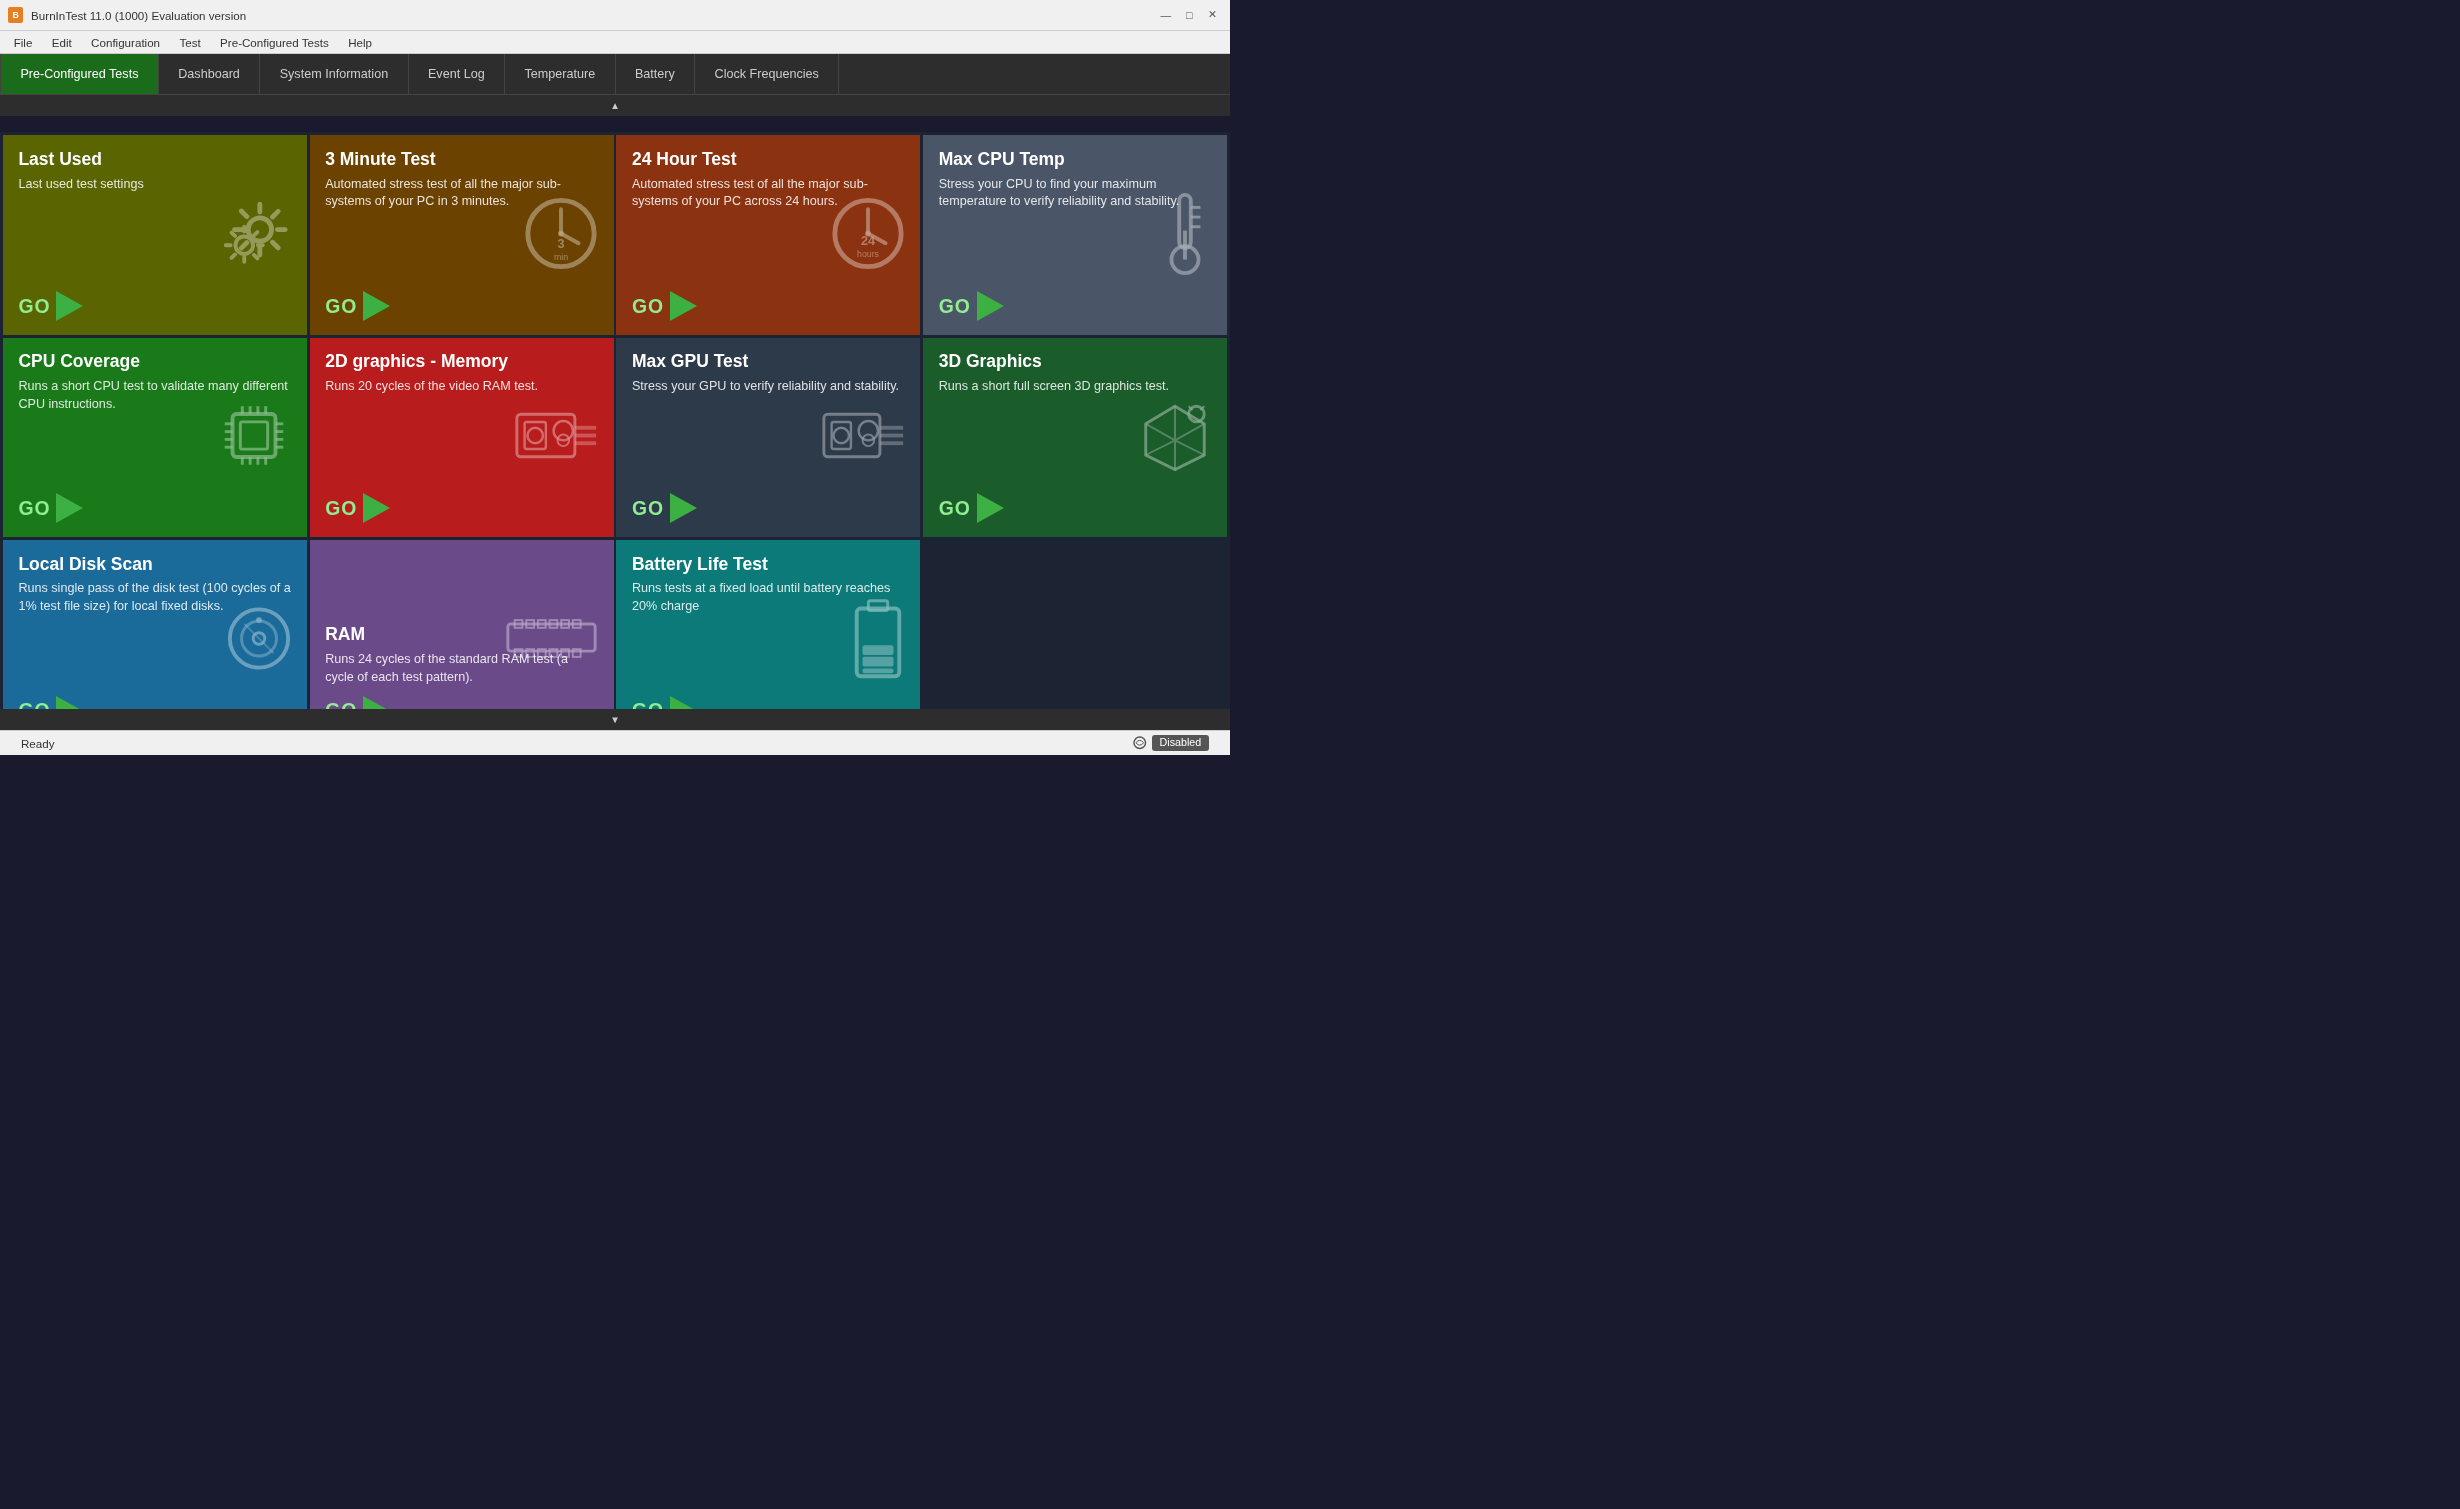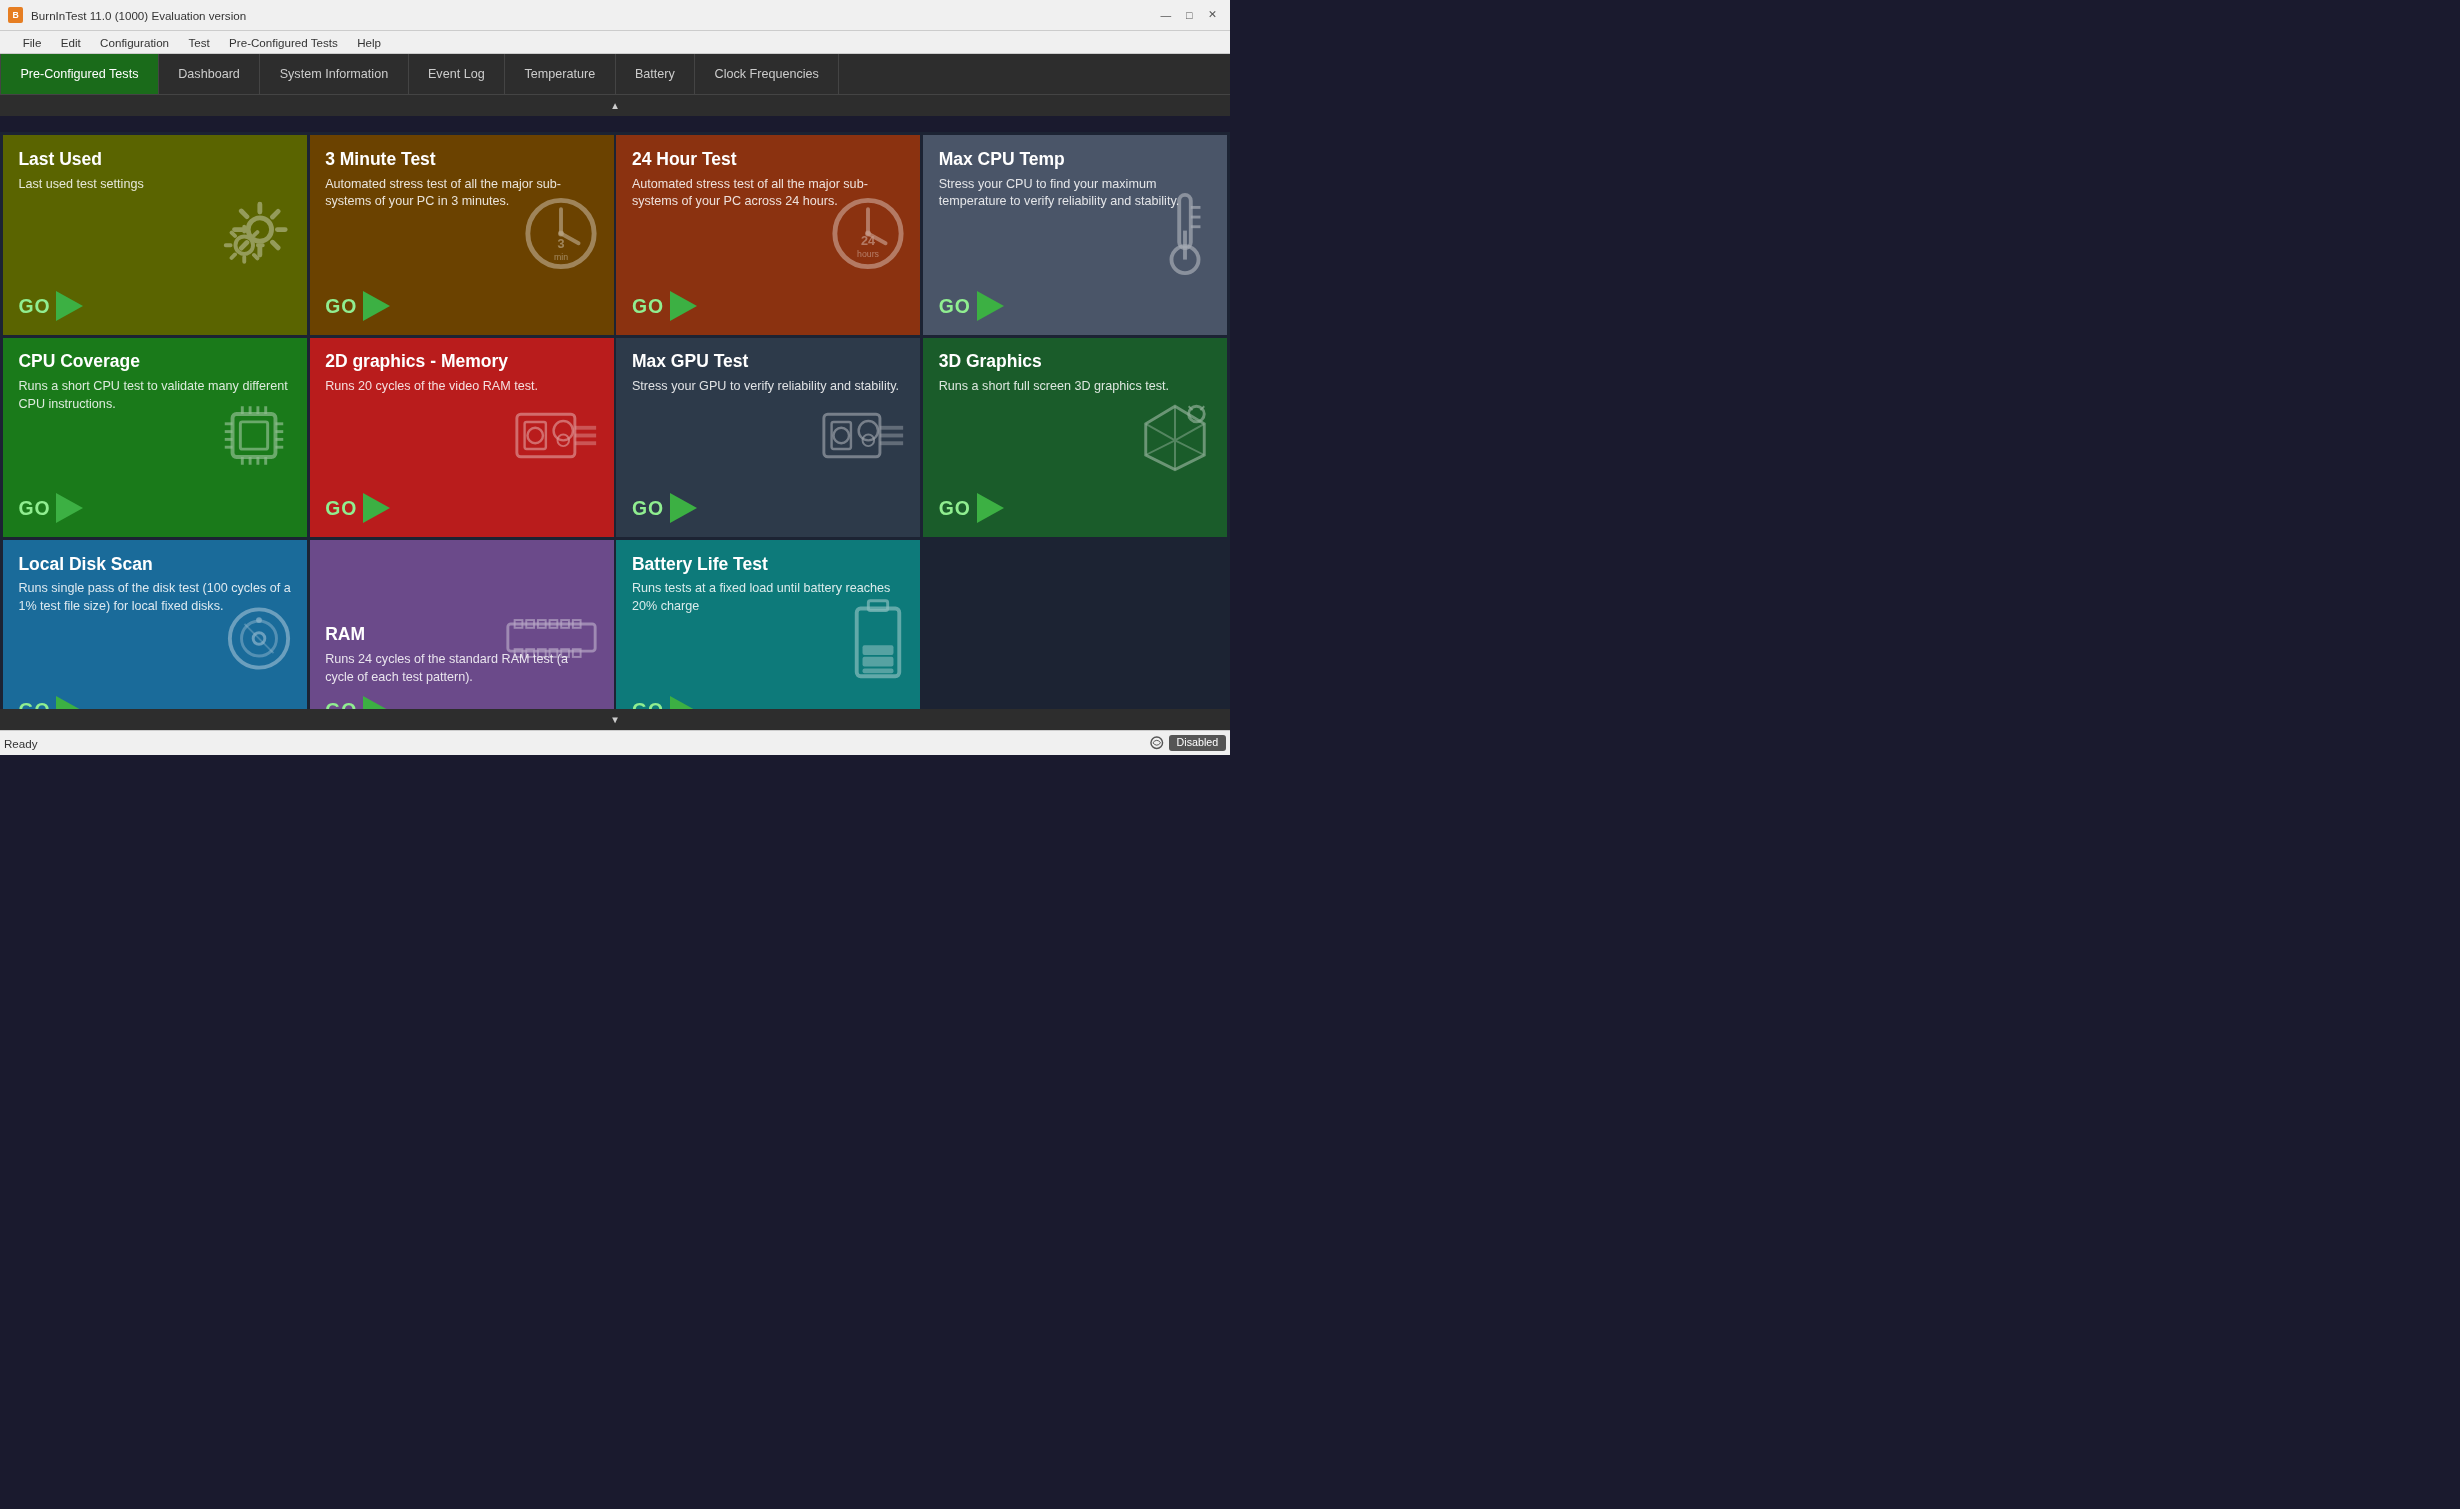--- a/index.html
+++ b/index.html
@@ -45,21 +45,21 @@
       font-size: 10.7px; color: #555;
     }
 
     
     #menubar {
       background: #f0f0f0;
       height: 23px;
       display: flex;
       align-items: center;
       border-bottom: 1px solid #ccc;
-      padding: 0 13px;
+      padding: 0 4px;
     }
     .menu-item {
       padding: 1.9px 9.7px;
       font-size: 11.6px;
       color: #333;
       cursor: pointer;
       height: 100%;
       display: flex; align-items: center;
     }
 
@@ -151,21 +151,21 @@
       border-bottom: 15.5px solid transparent;
       border-left: 27px solid #3cb043;
     }
 
     
     #statusbar {
       background: #f0f0f0;
       height: 25px;
       display: flex;
       align-items: center;
-      padding: 0 4px;
+      padding: 0 21px;
       border-top: 1px solid #ccc;
       justify-content: space-between;
       font-size: 11.6px;
       color: #333;
     }
     .status-right {
       display: flex; gap: 3.9px;
     }
     .disabled-badge {
       background: #555;

